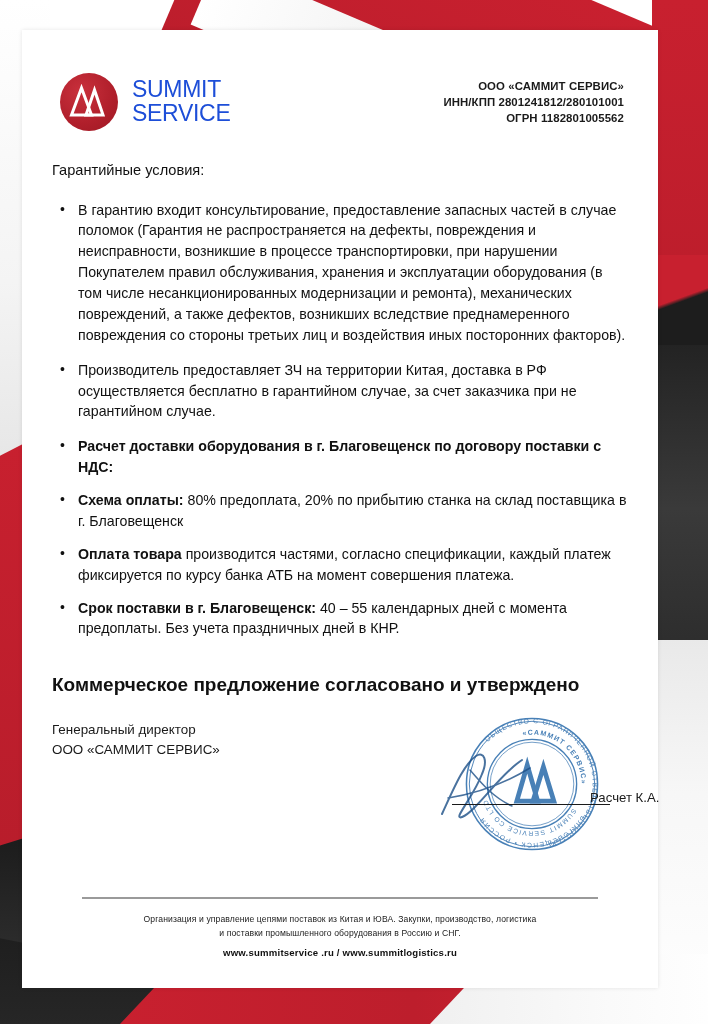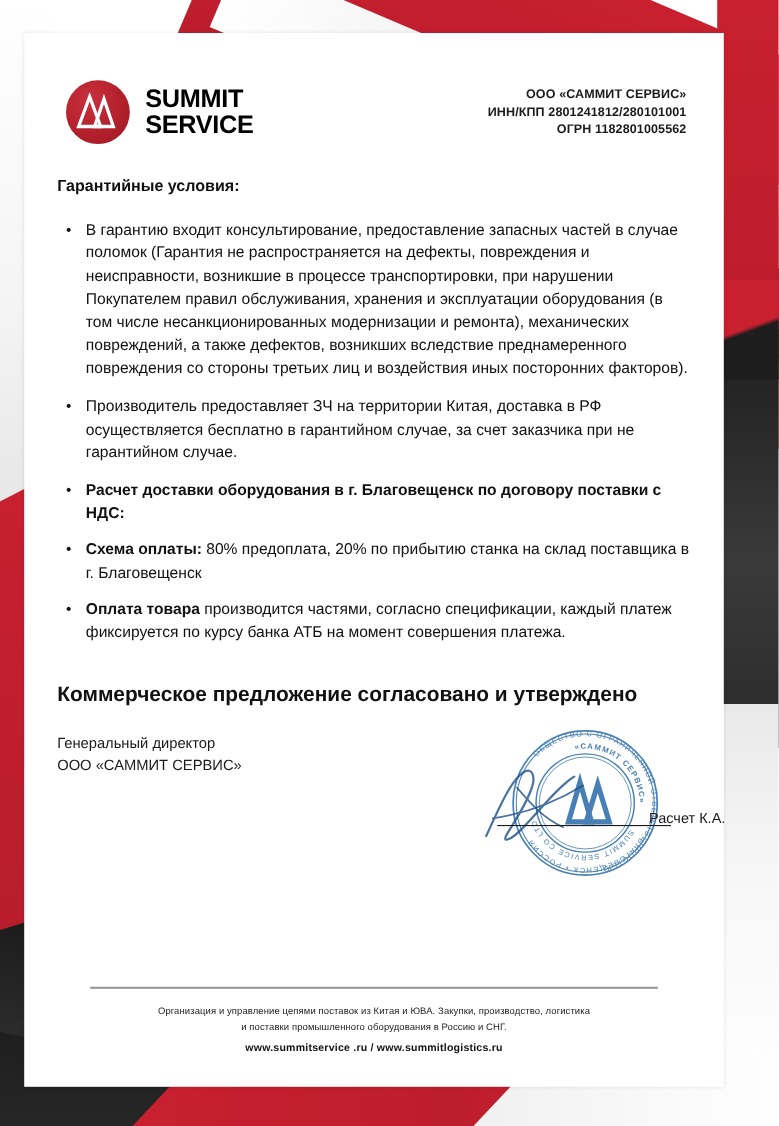--- a/index.html
+++ b/index.html
@@ -137,46 +137,46 @@
 
   .logo-mark {
     width: 58px; height: 58px;
     border-radius: 50%;
     background: radial-gradient(circle at 36% 32%, #c9303c 0%, #b01f2b 60%, #9d1823 100%);
     display: flex; align-items: center; justify-content: center;
     flex: 0 0 auto;
   }
 
   .brand-text {
-    font-weight: bold;
+    font-weight: normal;
     font-size: 23px;
     line-height: 1.03;
     letter-spacing: -0.3px;
-    color: #000000;
+    color: #1d4ed8;
   }
 
   .company-info {
     text-align: right;
     font-size: 11.4px;
     font-weight: bold;
     line-height: 1.42;
     color: #1a1a1a;
     letter-spacing: 0.1px;
     white-space: nowrap;
   }
 
   
   .body-area {
     padding: 16px 30px 0 30px;
     color: #111111;
   }
 
   .section-title {
     font-size: 14.6px;
-    font-weight: bold;
+    font-weight: normal;
     margin: 0 0 20px 0;
     line-height: 1.2;
   }
 
   ul.bullets { list-style: none; margin: 0; padding: 0; }
 
   ul.bullets > li {
     position: relative;
     padding-left: 26px;
     margin-bottom: 14px;
@@ -329,20 +329,23 @@
         </li>
         <li class="tight">
           <span class="b">Расчет доставки оборудования в г. Благовещенск по договору поставки с НДС:</span><span></span>
         </li>
         <li class="tight">
           <span class="b">Схема оплаты:</span><span> 80% предоплата, 20% по прибытию станка на склад поставщика в г. Благовещенск</span>
         </li>
         <li class="tight">
           <span class="b">Оплата товара</span><span> производится частями, согласно спецификации, каждый платеж фиксируется по курсу банка АТБ на момент совершения платежа.</span>
         </li>
+        <li class="tight">
+          <span class="b">Срок поставки в г. Благовещенск:</span><span> 40 – 55 календарных дней с момента предоплаты. Без учета праздничных дней в КНР.</span>
+        </li>
       </ul>
 
       <p class="approval">Коммерческое предложение согласовано и утверждено</p>
 
       <div class="sign-area">
         <div class="sign-title">
           <div>Генеральный директор</div>
           <div>ООО «САММИТ СЕРВИС»</div>
         </div>
 

